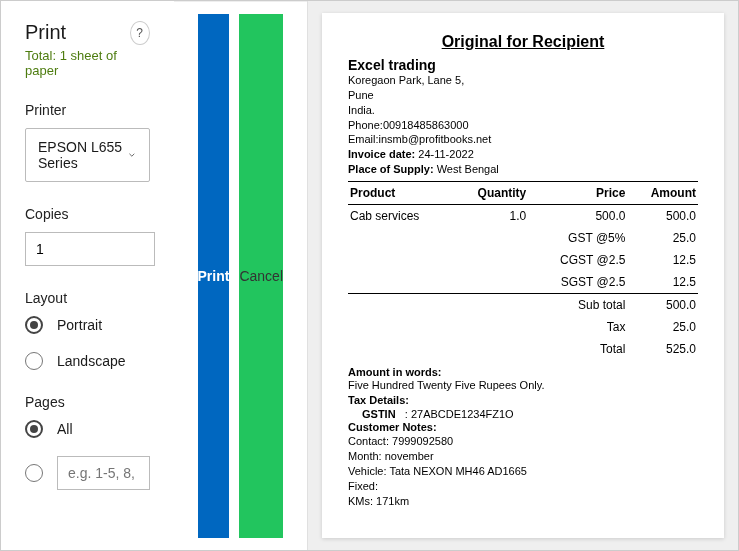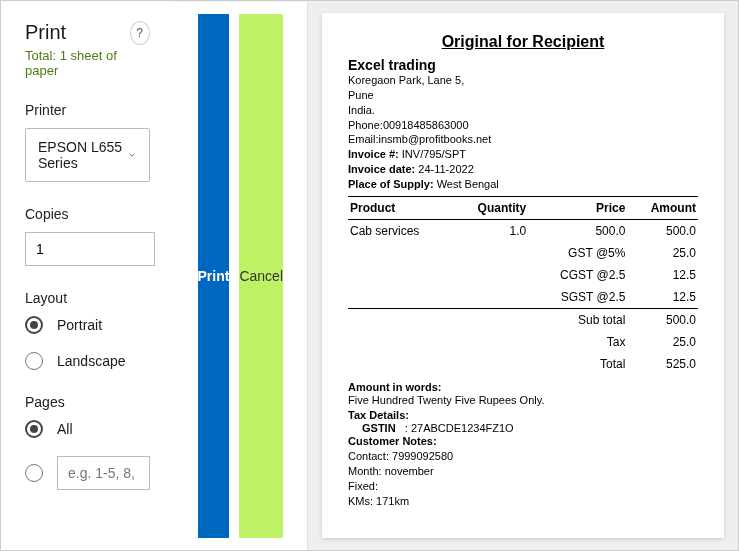--- a/index.html
+++ b/index.html
@@ -100,21 +100,21 @@
     }
     .btn {
       flex: 1;
       padding: 10px 0;
       font-size: 14px;
       border: none;
       cursor: pointer;
       text-align: center;
     }
     .btn-primary { background: #0067c0; color: #fff; font-weight: 600; }
-    .btn-secondary { background: #bef264; color: #333; }
+    .btn-secondary { background: #22c55e; color: #333; }
     
     .preview-area {
       flex: 1;
       background: #efefef;
       padding: 12px 14px;
       display: flex;
       align-items: flex-start;
     }
     .page {
       background: #fff;
@@ -217,21 +217,20 @@
 
 <div class="preview-area">
   <div class="page">
     <div class="inv-title">Original for Recipient</div>
     <div class="company">Excel trading</div>
     <div class="small-line">Koregaon Park, Lane 5,</div>
     <div class="small-line">Pune</div>
     <div class="small-line">India.</div>
     <div class="small-line"><span>Phone:</span><span>00918485863000</span></div>
     <div class="small-line"><span>Email:</span><span>insmb@profitbooks.net</span></div>
-    <div class="small-line"><b>Invoice #:</b><span> INV/795/SPT</span></div>
     <div class="small-line"><b>Invoice date:</b><span> 24-11-2022</span></div>
     <div class="small-line"><b>Place of Supply:</b><span> West Bengal</span></div>
 
     <table class="tbl">
       <tbody>
           <tr>
         <th>Product</th>
         <th class="right">Quantity</th>
         <th class="right">Price</th>
         <th class="right">Amount</th>
@@ -281,16 +280,17 @@
     </tbody>
       </table>
 
     <div class="notes"><b>Amount in words:</b></div>
     <div class="small-line">Five Hundred  Twenty Five Rupees Only.</div>
     <div class="small-line"><b>Tax Details:</b></div>
     <div class="gstin-row"><b>GSTIN</b>&nbsp;&nbsp;&nbsp;<span>: 27ABCDE1234FZ1O</span></div>
     <div class="small-line"><b>Customer Notes:</b></div>
     <div class="small-line">Contact: 7999092580</div>
     <div class="small-line">Month: november</div>
+    <div class="small-line">Vehicle: Tata NEXON MH46 AD1665</div>
     <div class="small-line">Fixed:</div>
     <div class="small-line">KMs: 171km</div>
   </div>
 </div>
 
 </body></html>

